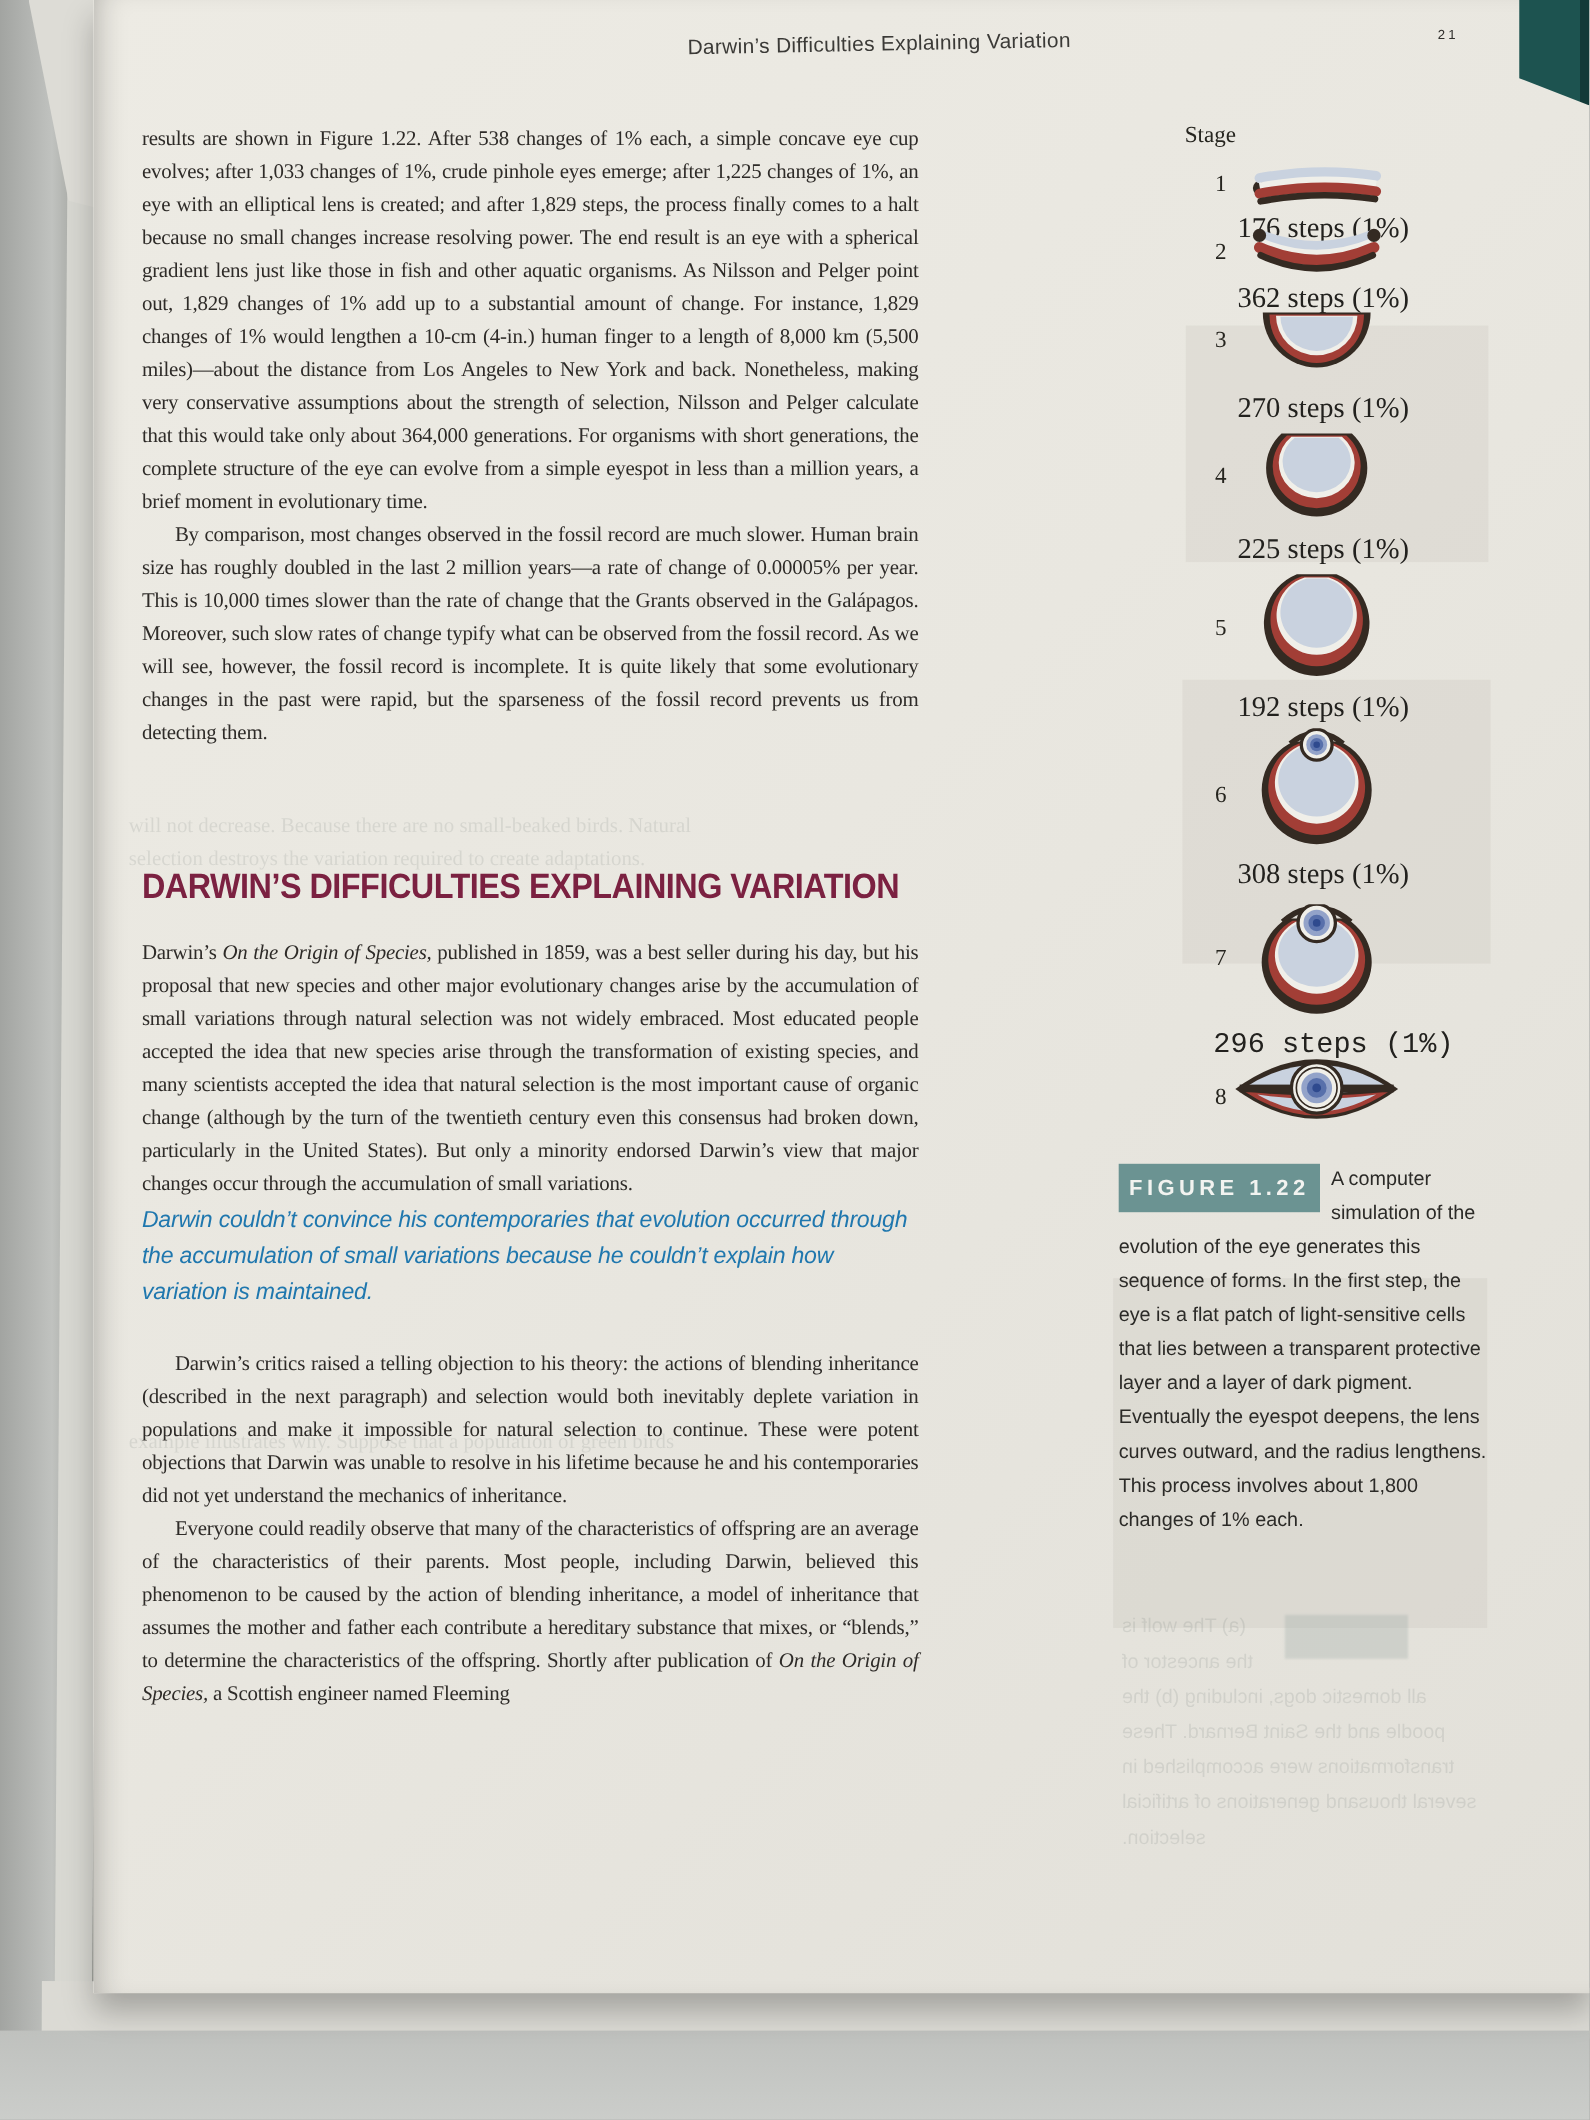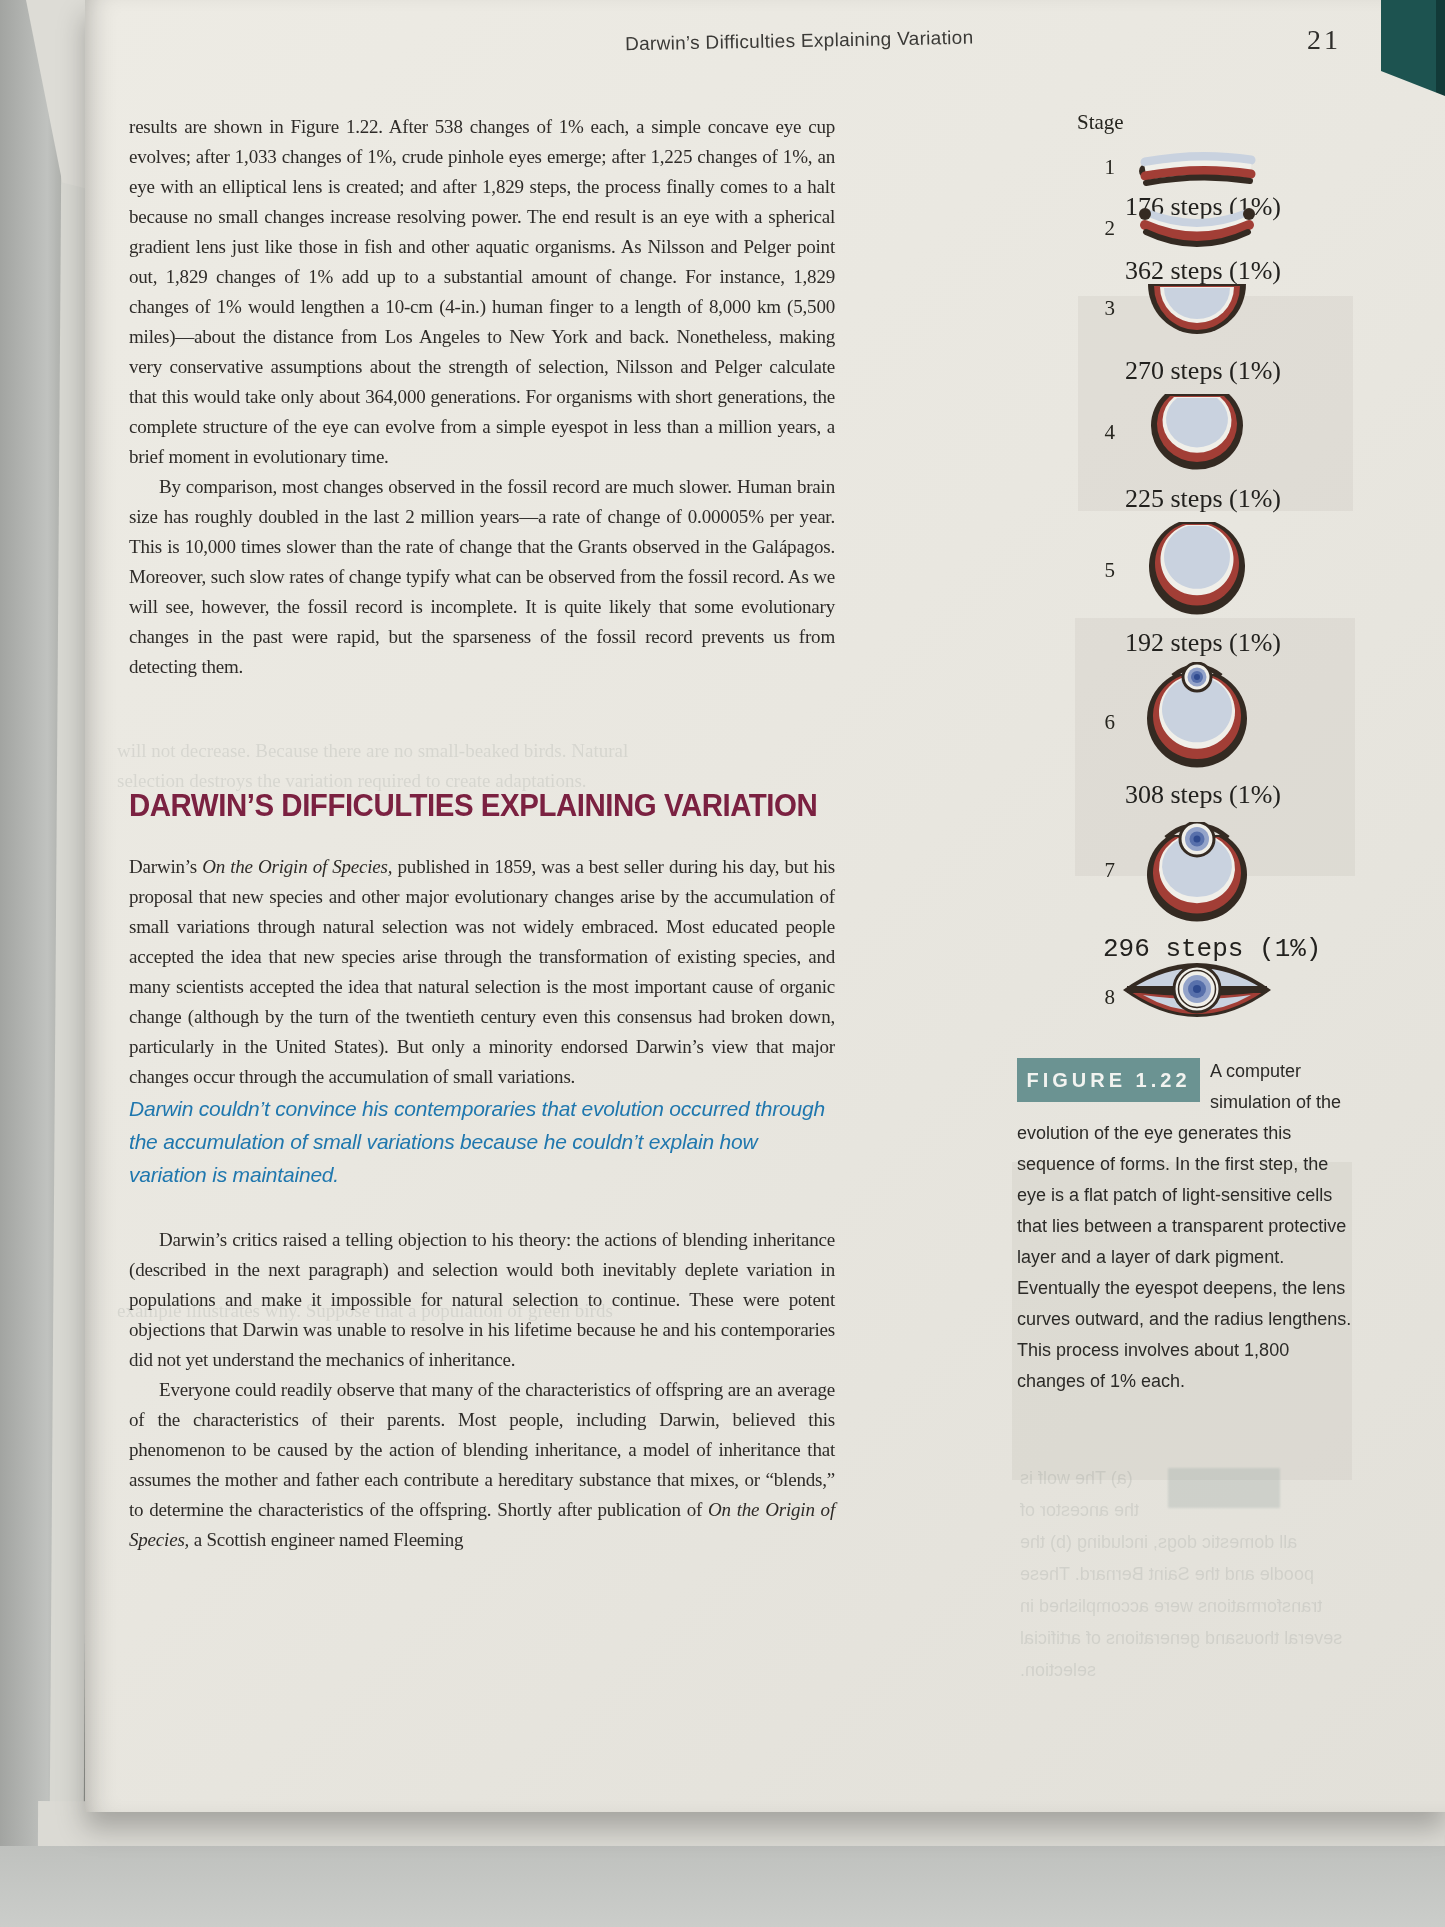--- a/index.html
+++ b/index.html
@@ -20,21 +20,21 @@
   .desk{position:absolute;left:0;top:1846px;width:100%;height:81px;
     background:linear-gradient(#bfc1be,#cbcdca);}
   
   .page{position:absolute;left:85px;top:0;width:1360px;height:1812px;
     background:linear-gradient(135deg,#edebe4 0%,#e9e7e0 45%,#e2e0d9 100%);
     box-shadow:0 16px 26px rgba(0,0,0,.25), inset 20px 0 30px -20px rgba(0,0,0,.30);}
   .running-head{position:absolute;left:540px;top:30px;
     font-family:"Liberation Sans",sans-serif;font-size:19px;color:#3b3a37;
     letter-spacing:.3px;transform:rotate(-1.1deg);}
   .page-number{position:absolute;left:1222px;top:24px;
-    font-family:Liberation Serif, serif;font-size:28px;color:#2f2e2b;letter-spacing:3px;}
+    font-family:Liberation Sans, sans-serif;font-size:12px;color:#2f2e2b;letter-spacing:3px;}
   .chapter-tab{position:absolute;right:0;top:0;width:64px;height:96px;
     background:linear-gradient(90deg,var(--tab-teal) 0 86%,#123a38 86% 100%);
     clip-path:polygon(0 0,100% 0,100% 100%,0 74%);}
   
   .text-col{position:absolute;left:44px;top:112px;width:706px;
     font-size:19px;line-height:30px;letter-spacing:-.2px;color:#2e2b28;text-align:justify;}
   .text-col p{margin:0;}
   .indent{text-indent:30px;}
   .section-heading{margin:102px 0 26px 0;
     font-family:"Liberation Sans",sans-serif;font-weight:700;font-size:32px;line-height:42px;

